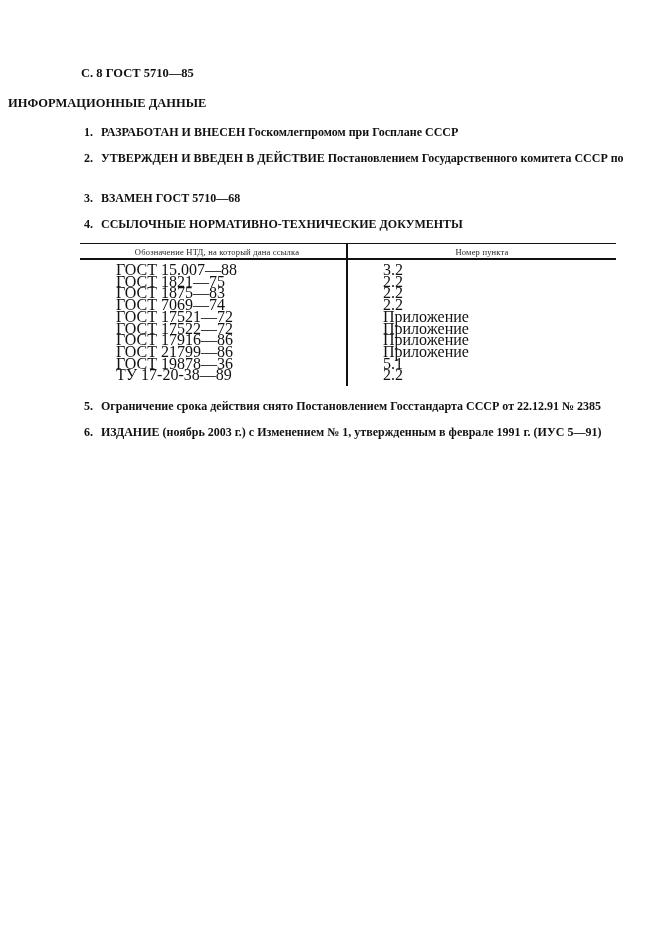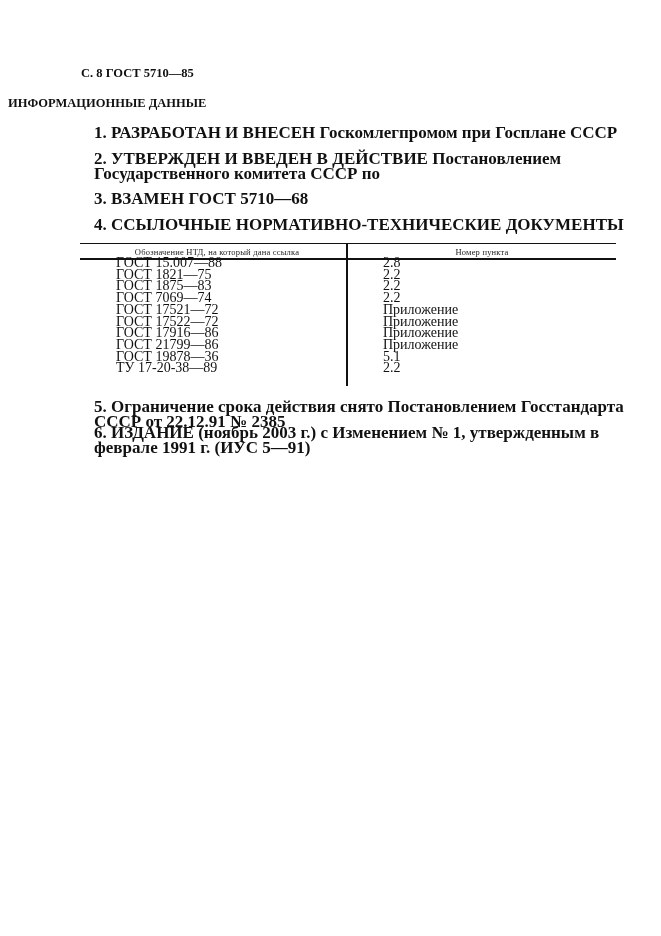--- a/index.html
+++ b/index.html
@@ -1,30 +1,30 @@
 <!DOCTYPE html>
 <html><head>
   <meta charset="utf-8">
   <style>
     html, body { margin: 0; padding: 0; background: #ffffff; }
     body { width: 661px; height: 936px; position: relative; overflow: hidden;
            font-family: "Liberation Serif", "DejaVu Serif", serif; color: #111; }
     .abs { position: absolute; }
     .page-header { left: 81px; top: 66px; font-size: 12.5px; font-weight: bold; }
     .title { left: 0; width: 661px; top: 96px; text-align: left; font-size: 12.5px; font-weight: bold; margin-left: 8px; }
-    .item { left: 94px; width: 540px; font-size: 17px; line-height: 15px; font-weight: bold; }
+    .item { left: 84px; width: 540px; font-size: 12px; line-height: 15px; font-weight: bold; }
     .item .num { display: inline-block; width: 17px; }
     .item .cont { padding-left: 17px; display: block; }
     .tbl-top { left: 80px; width: 536px; top: 243px; height: 1px; background: #111; }
     .tbl-headline { left: 80px; width: 536px; top: 258px; height: 2px; background: #111; }
     .tbl-vdiv { left: 346px; top: 243px; width: 2px; height: 143px; background: #111; }
     .th { top: 247px; font-size: 8.5px; text-align: center; color: #222; letter-spacing: 0.2px; }
     .th-left { left: 84px; width: 266px; }
     .th-right { left: 348px; width: 268px; }
-    .col { top: 257px; font-size: 14px; line-height: 11.7px; }
+    .col { top: 264px; font-size: 16px; line-height: 11.7px; }
     .col-left { left: 116px; }
     .col-right { left: 383px; }
     .col div { white-space: nowrap; }
   </style>
 </head>
 <body>
 
 <div class="abs page-header">С. 8 ГОСТ 5710—85</div>
 <div class="abs title">ИНФОРМАЦИОННЫЕ ДАННЫЕ</div>
 
@@ -58,21 +58,21 @@
   <div>ГОСТ 7069—74</div>
   <div>ГОСТ 17521—72</div>
   <div>ГОСТ 17522—72</div>
   <div>ГОСТ 17916—86</div>
   <div>ГОСТ 21799—86</div>
   <div>ГОСТ 19878—36</div>
   <div>ТУ 17-20-38—89</div>
 </div>
 
 <div class="abs col col-right">
-  <div>2.8</div>
+  <div>3.2</div>
   <div>2.2</div>
   <div>2.2</div>
   <div>2.2</div>
   <div>Приложение</div>
   <div>Приложение</div>
   <div>Приложение</div>
   <div>Приложение</div>
   <div>5.1</div>
   <div>2.2</div>
 </div>

